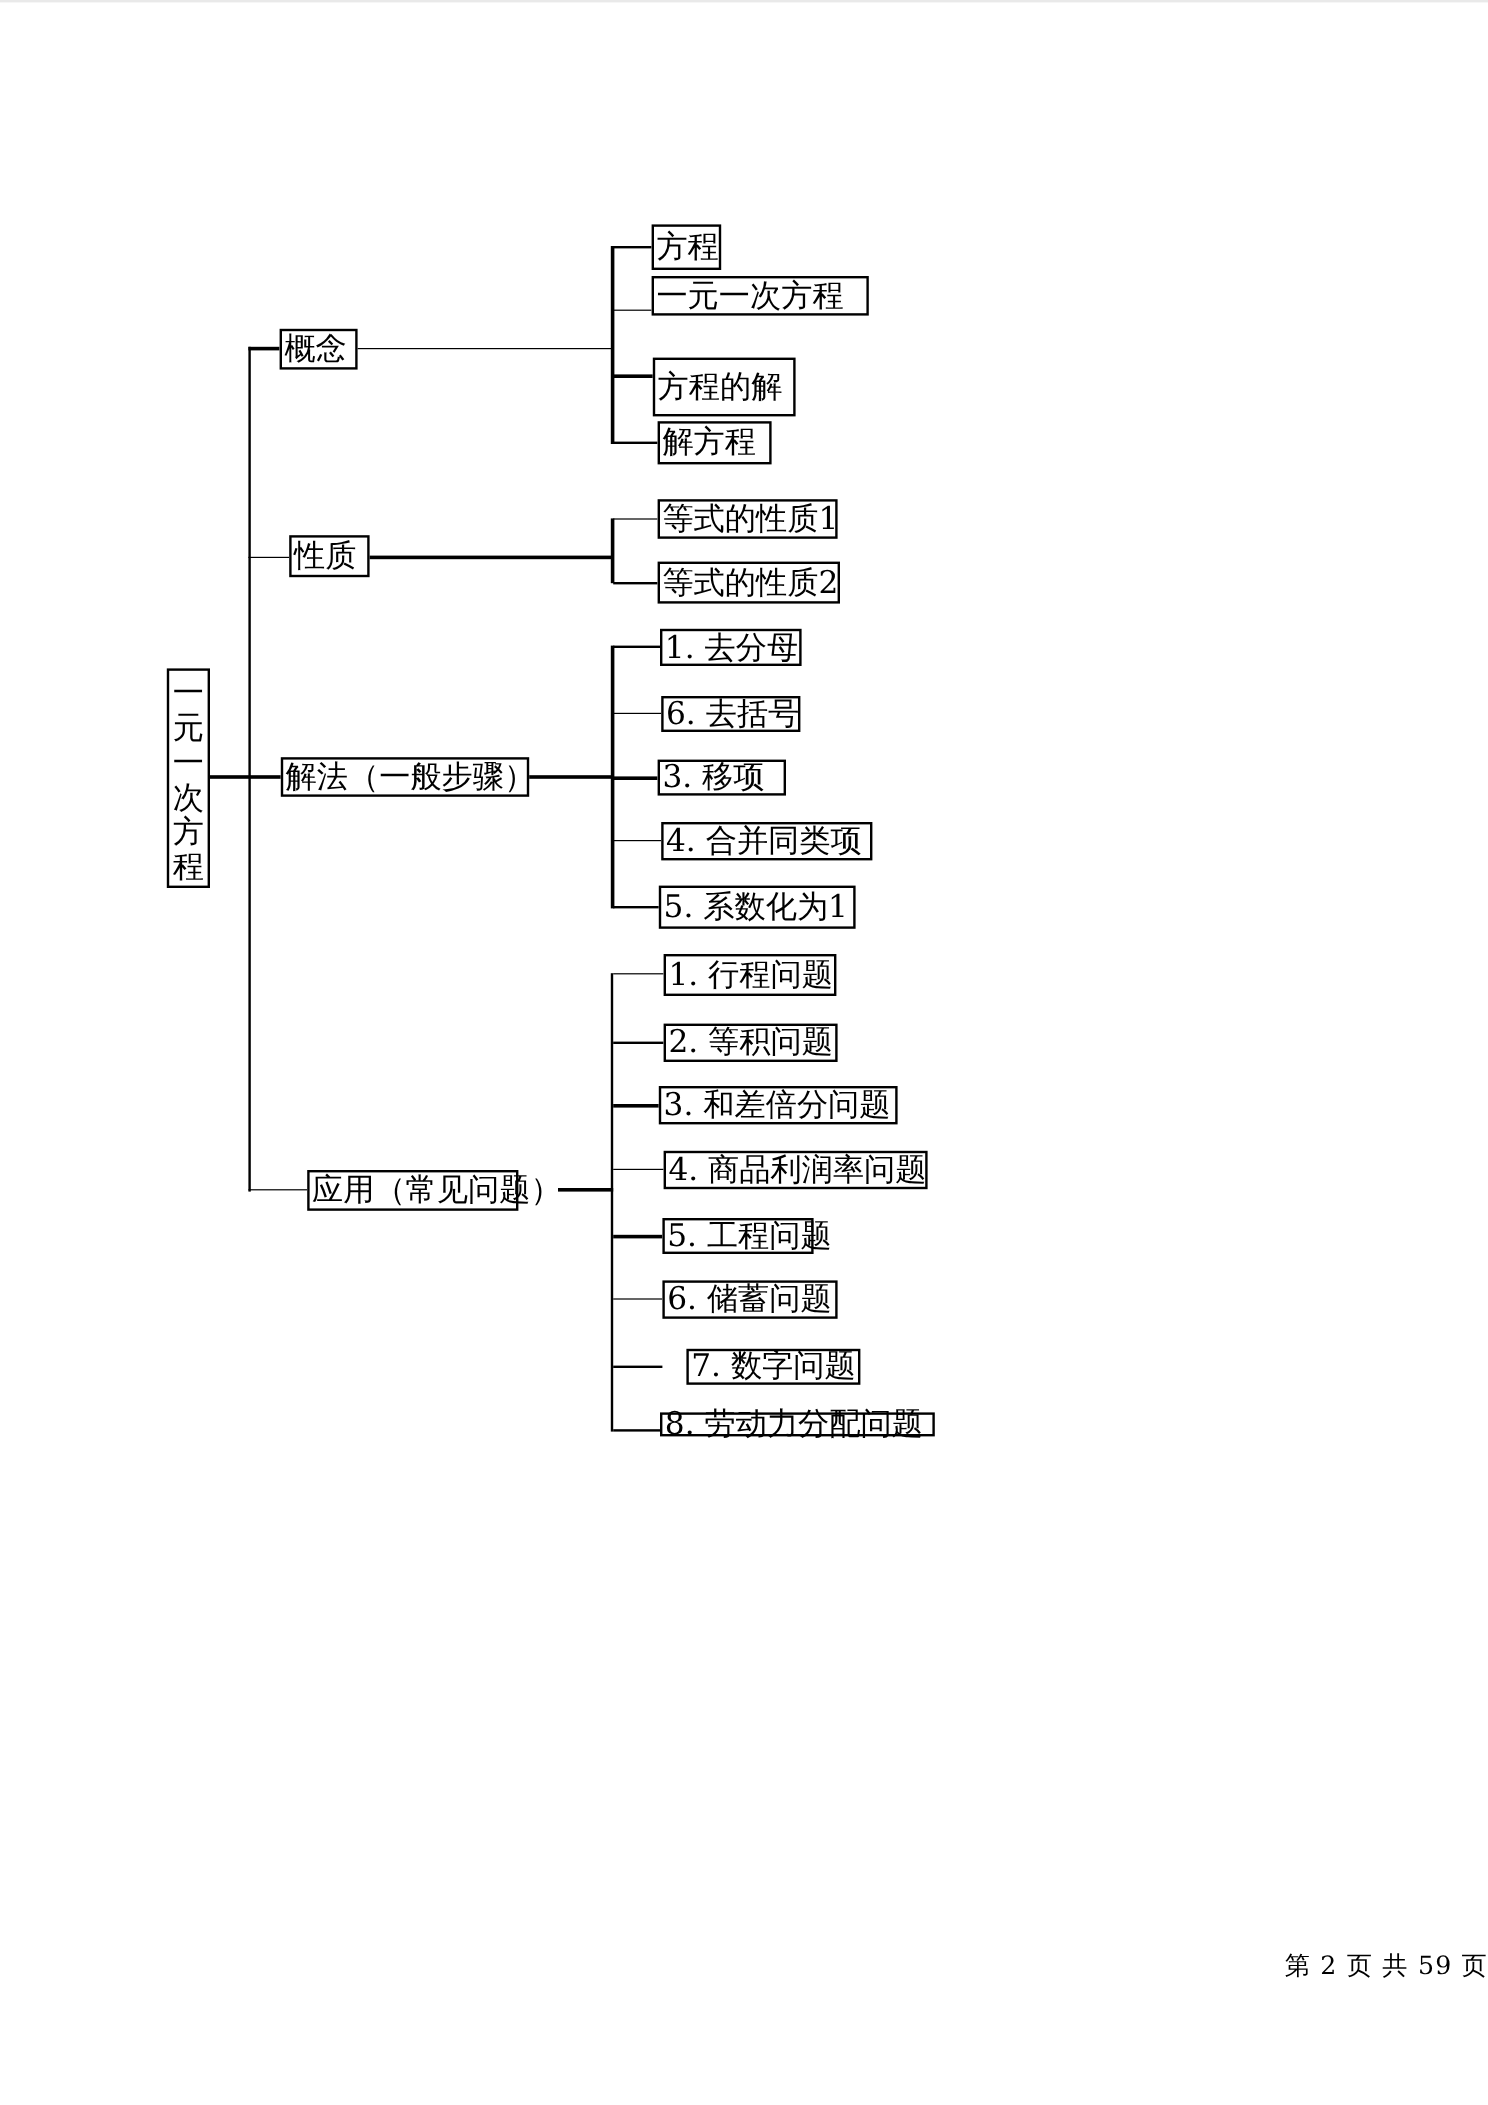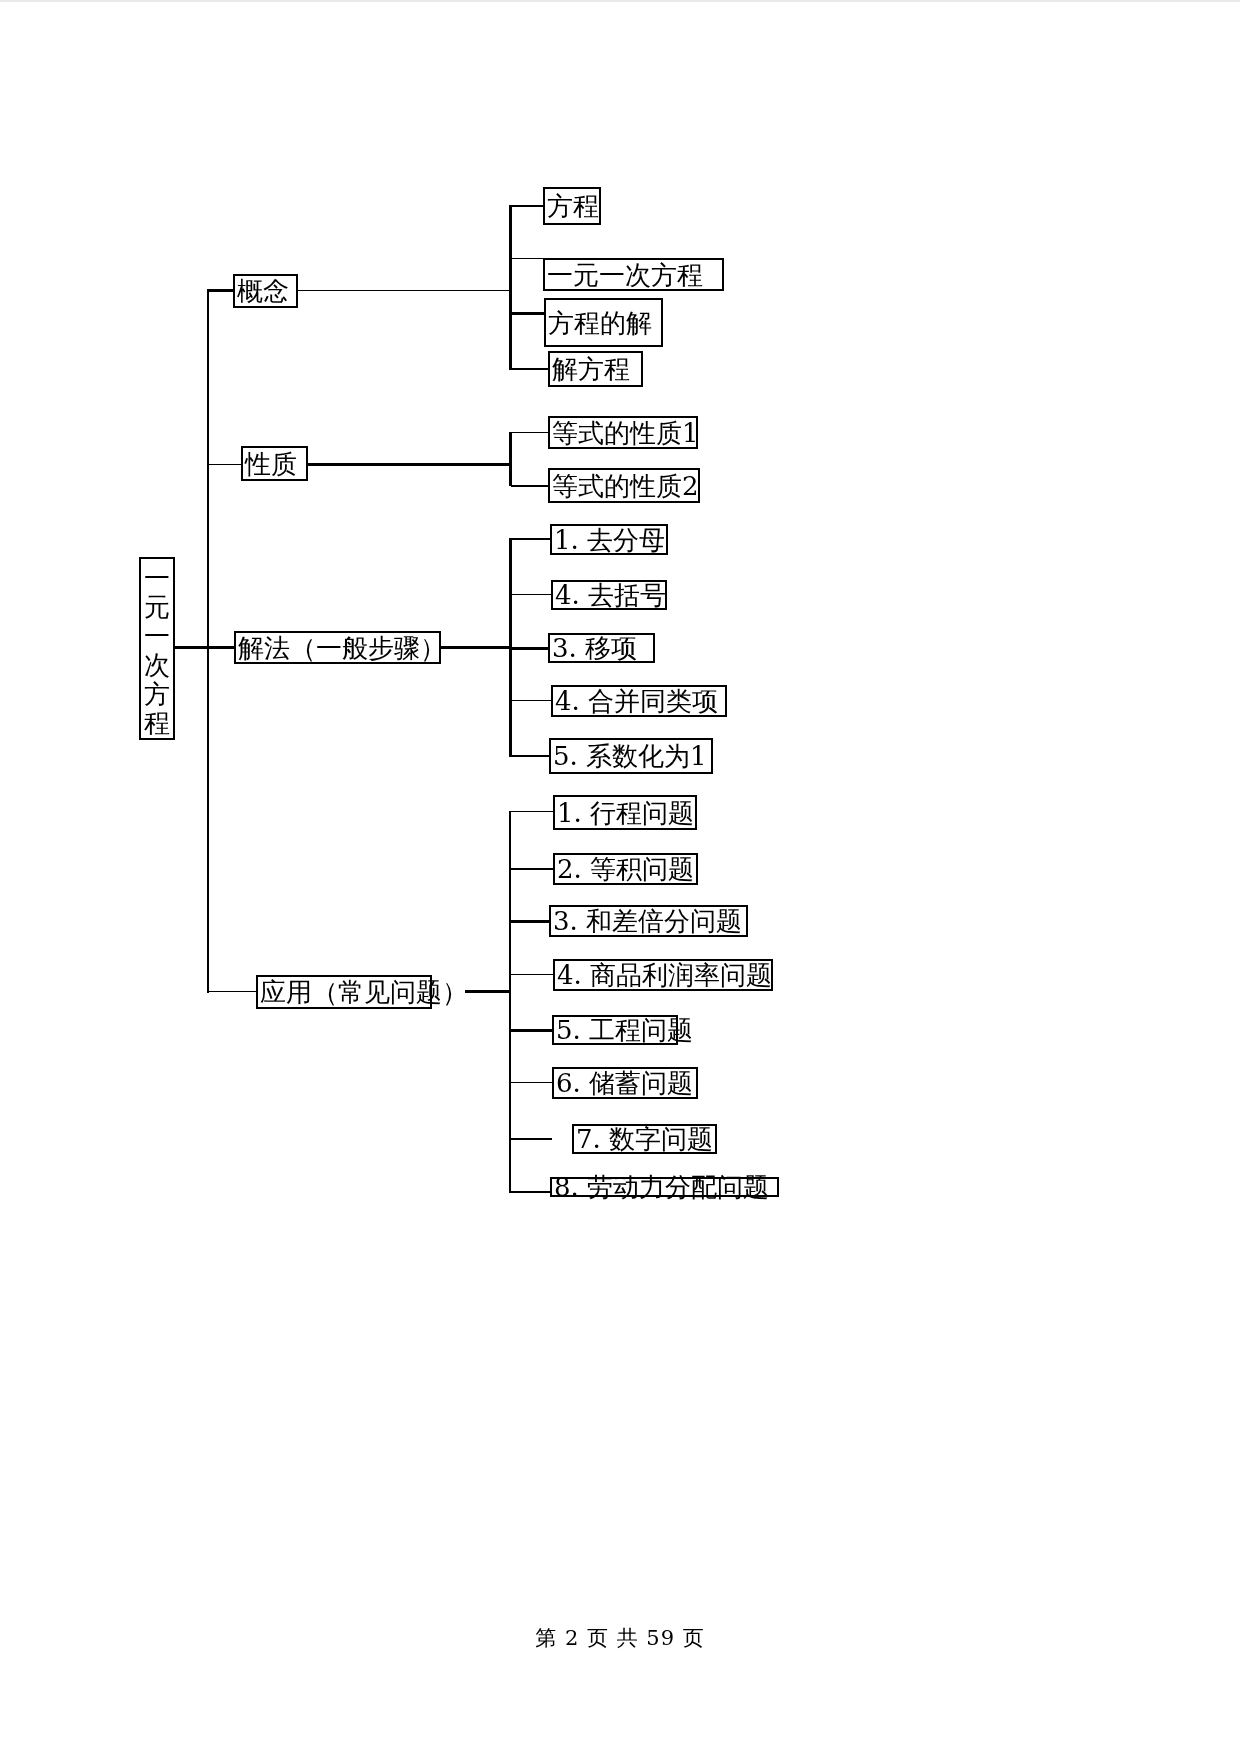--- a/index.html
+++ b/index.html
@@ -38,21 +38,21 @@
     padding-top:5px;
   }
   .hline, .vline {
     position:absolute;
     background:#000;
   }
   #footer {
     position:absolute;
     left:0; top:1622px;
     width:100%;
-    text-align:center;
+    text-align:right;
     font-size:21px;
     letter-spacing:1px;
   }
 </style>
 </head>
 <body>
 
 <div id="page">
 
   <div class="root-node" style="left:139px;top:555px;width:36px;height:183px">一
@@ -74,42 +74,42 @@
   <div class="node" style="left:256px;top:973px;width:176px;height:34px">应用（常见问题）</div>
 
   <div class="hline" style="left:298px;top:288px;width:213px;height:1px"></div>
   <div class="vline" style="left:509px;top:203px;width:3px;height:165px"></div>
   <div class="hline" style="left:511px;top:203px;width:32px;height:2px"></div>
   <div class="hline" style="left:511px;top:256px;width:32px;height:1px"></div>
   <div class="hline" style="left:511px;top:310px;width:33px;height:3px"></div>
   <div class="hline" style="left:511px;top:366px;width:37px;height:2px"></div>
 
   <div class="node" style="left:543px;top:185px;width:58px;height:38px">方程</div>
-  <div class="node" style="left:543px;top:256px;width:181px;height:33px">一元一次方程</div>
+  <div class="node" style="left:543px;top:228px;width:181px;height:33px">一元一次方程</div>
   <div class="node" style="left:544px;top:296px;width:119px;height:49px">方程的解</div>
   <div class="node" style="left:548px;top:349px;width:95px;height:36px">解方程</div>
 
   <div class="hline" style="left:308px;top:461px;width:203px;height:3px"></div>
   <div class="vline" style="left:509px;top:430px;width:3px;height:54px"></div>
   <div class="hline" style="left:511px;top:430px;width:37px;height:1px"></div>
   <div class="hline" style="left:511px;top:483px;width:37px;height:2px"></div>
 
   <div class="node" style="left:548px;top:414px;width:150px;height:33px">等式的性质1</div>
   <div class="node" style="left:548px;top:466px;width:152px;height:35px">等式的性质2</div>
 
   <div class="hline" style="left:441px;top:644px;width:70px;height:3px"></div>
   <div class="vline" style="left:509px;top:536px;width:3px;height:219px"></div>
   <div class="hline" style="left:511px;top:536px;width:39px;height:2px"></div>
   <div class="hline" style="left:511px;top:592px;width:40px;height:1px"></div>
   <div class="hline" style="left:511px;top:645px;width:37px;height:3px"></div>
   <div class="hline" style="left:511px;top:698px;width:40px;height:1px"></div>
   <div class="hline" style="left:511px;top:753px;width:38px;height:2px"></div>
 
   <div class="node" style="left:550px;top:522px;width:118px;height:31px">1. 去分母</div>
-  <div class="node" style="left:551px;top:578px;width:116px;height:30px">4. 去括号</div>
+  <div class="node" style="left:551px;top:578px;width:116px;height:30px">6. 去括号</div>
   <div class="node" style="left:548px;top:631px;width:107px;height:30px">3. 移项</div>
   <div class="node" style="left:551px;top:683px;width:176px;height:32px">4. 合并同类项</div>
   <div class="node" style="left:549px;top:736px;width:164px;height:36px">5. 系数化为1</div>
 
   <div class="hline" style="left:465px;top:988px;width:46px;height:3px"></div>
   <div class="vline" style="left:509px;top:809px;width:2px;height:382px"></div>
   <div class="hline" style="left:511px;top:809px;width:42px;height:1px"></div>
   <div class="hline" style="left:511px;top:866px;width:42px;height:2px"></div>
   <div class="hline" style="left:511px;top:918px;width:38px;height:3px"></div>
   <div class="hline" style="left:511px;top:972px;width:42px;height:1px"></div>

